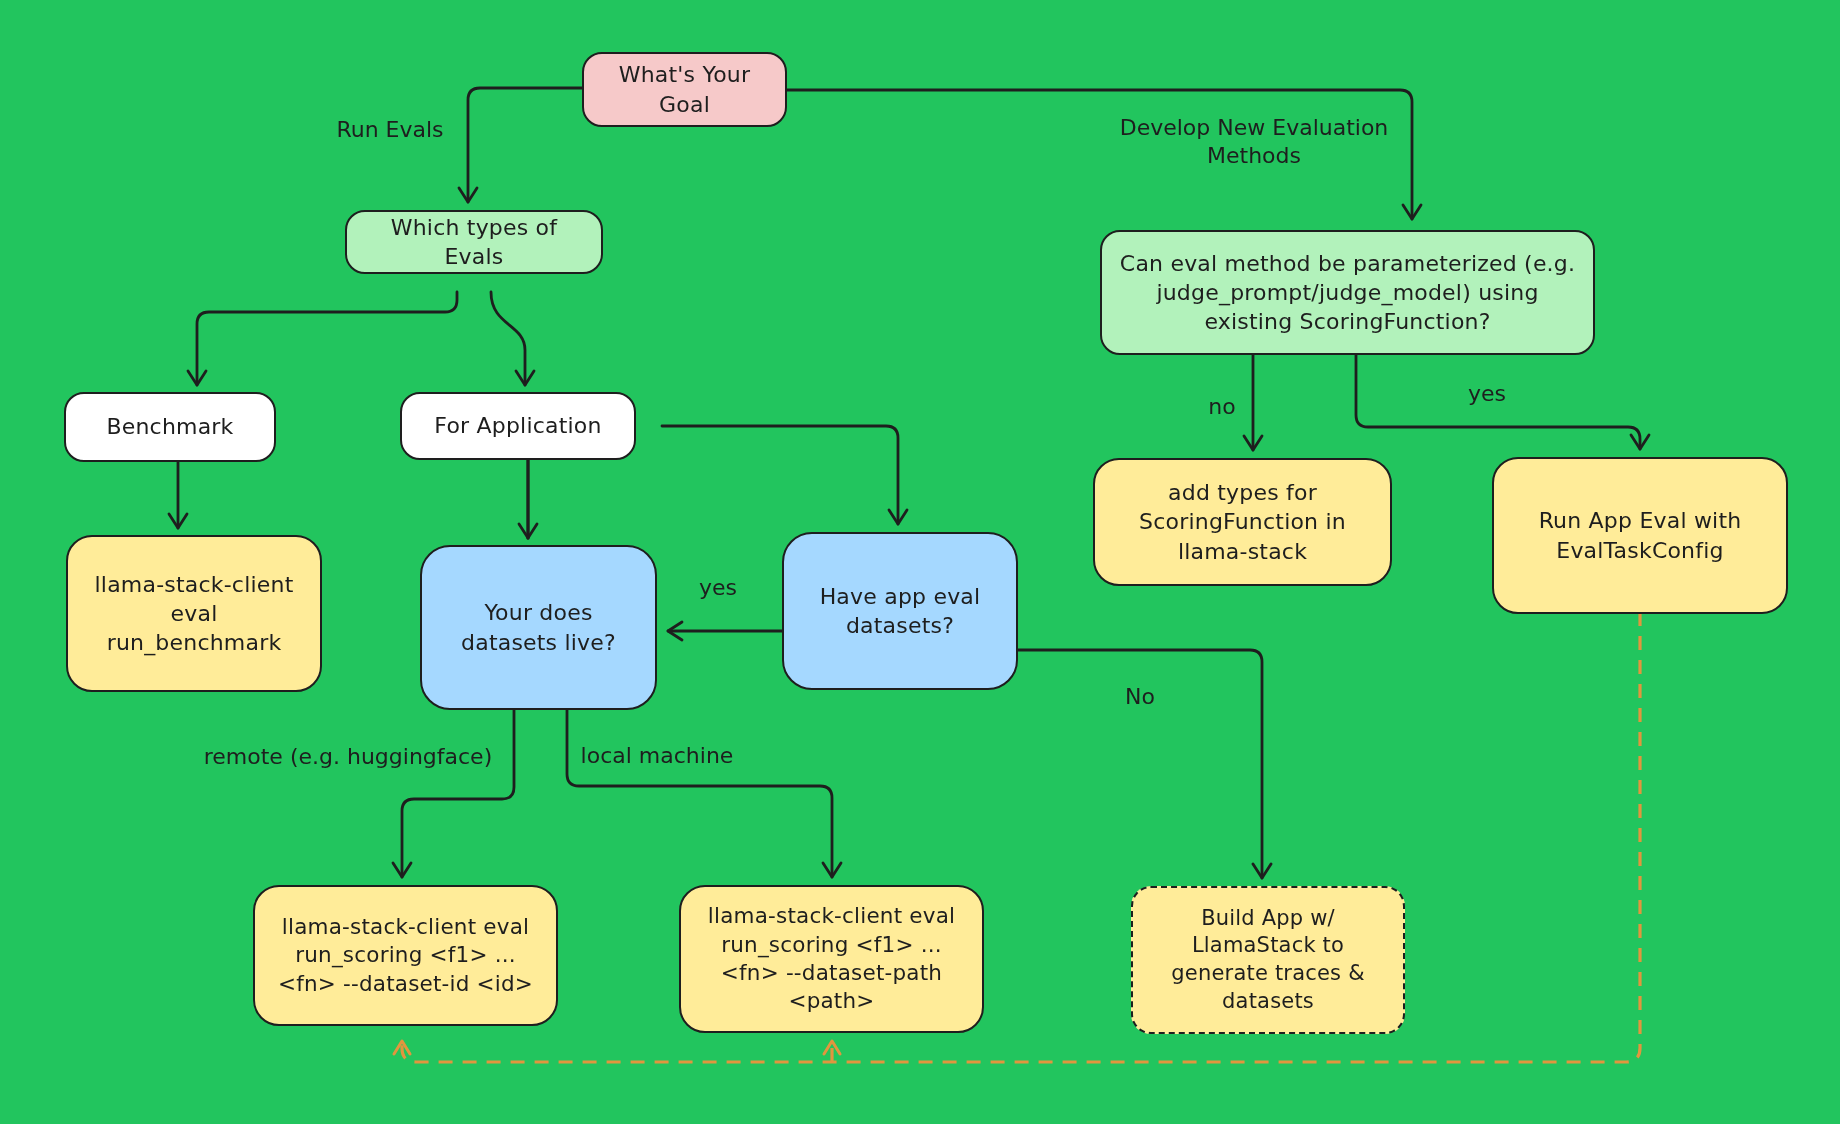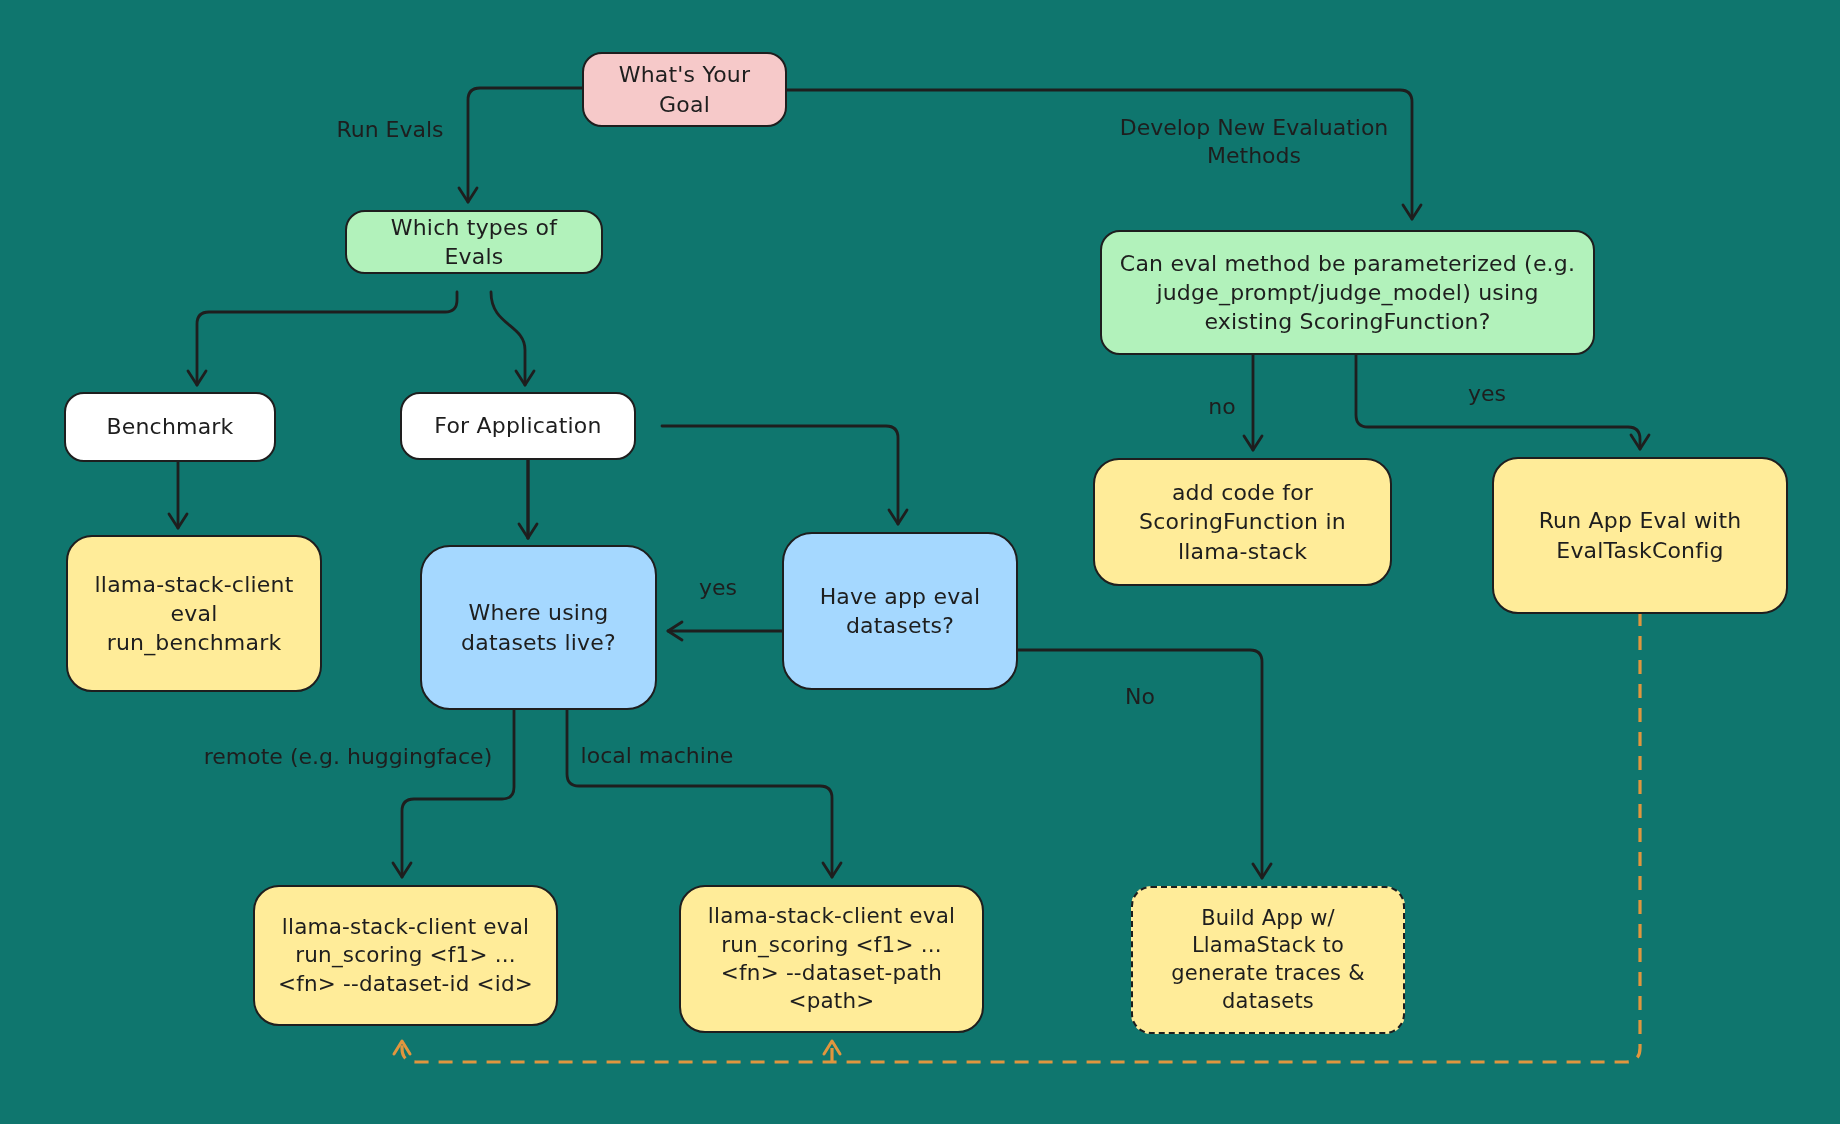--- a/index.html
+++ b/index.html
@@ -1,18 +1,18 @@
 <!DOCTYPE html>
 <html><head>
 <meta charset="utf-8">
 <style>
   html,body{margin:0;padding:0;background:#ffffff;}
   body{width:1840px;height:1124px;overflow:hidden;
        font-family:"DejaVu Sans","Liberation Sans",sans-serif;color:#1e1e1e;}
-  #canvas{position:relative;width:1840px;height:1124px;background:#0f766e;}
+  #canvas{position:relative;width:1840px;height:1124px;background:#22c55e;}
   #wires{position:absolute;left:0;top:0;width:1840px;height:1124px;}
   .node{position:absolute;display:flex;align-items:center;justify-content:center;
         text-align:center;border:2.8px solid #1e1e1e;border-radius:20px;
         font-size:22px;line-height:1.32;letter-spacing:.2px;box-sizing:border-box;
         padding:6px 14px;background:#fff;}
   .node.round-lg{border-radius:30px;}
   .node.dashed{border-style:dashed;}
   .edge-label{position:absolute;transform:translate(-50%,-50%);
         font-size:22px;line-height:1.25;text-align:center;white-space:pre;}
   .edge-label.wrap{white-space:normal;width:330px;}
@@ -84,25 +84,25 @@
   <div class="node" id="n-which-types" style="background-color: rgb(178, 242, 187);">Which types of Evals</div>
 
   <div class="node" id="n-can-eval" style="background-color: rgb(178, 242, 187);">Can eval method be parameterized (e.g. judge_prompt/judge_model) using existing ScoringFunction?</div>
 
   <div class="node" id="n-benchmark" style="background-color: rgb(255, 255, 255);">Benchmark</div>
 
   <div class="node" id="n-for-application" style="background-color: rgb(255, 255, 255);">For Application</div>
 
   <div class="node" id="n-run-benchmark" style="background-color: rgb(255, 236, 153);">llama-stack-client eval run_benchmark</div>
 
-  <div class="node round-lg" id="n-where-datasets" style="padding: 6px 30px; background-color: rgb(165, 216, 255);">Where using datasets live?</div>
+  <div class="node round-lg" id="n-where-datasets" style="padding: 6px 30px; background-color: rgb(165, 216, 255);">Your does datasets live?</div>
 
   <div class="node round-lg" id="n-have-datasets" style="padding: 6px 32px; background-color: rgb(165, 216, 255);">Have app eval datasets?</div>
 
-  <div class="node" id="n-add-code" style="padding: 6px 38px; background-color: rgb(255, 236, 153);">add code for ScoringFunction in llama-stack</div>
+  <div class="node" id="n-add-code" style="padding: 6px 38px; background-color: rgb(255, 236, 153);">add types for ScoringFunction in llama-stack</div>
 
   <div class="node" id="n-run-app-eval" style="padding: 6px 44px; background-color: rgb(255, 236, 153);">Run App Eval with EvalTaskConfig</div>
 
   <div class="node" id="n-run-scoring-id" style="padding: 6px 10px; background-color: rgb(255, 236, 153);">llama-stack-client eval run_scoring &lt;f1&gt; ... &lt;fn&gt; --dataset-id &lt;id&gt;</div>
 
   <div class="node" id="n-run-scoring-path" style="padding: 6px 18px; background-color: rgb(255, 236, 153);">llama-stack-client eval run_scoring &lt;f1&gt; ... &lt;fn&gt; --dataset-path &lt;path&gt;</div>
 
   <div class="node dashed" id="n-build-app" style="padding: 6px 36px; background-color: rgb(255, 236, 153);">Build App w/ LlamaStack to generate traces &amp; datasets</div>
 
   <div class="edge-label" id="l-run-evals">Run Evals</div>

